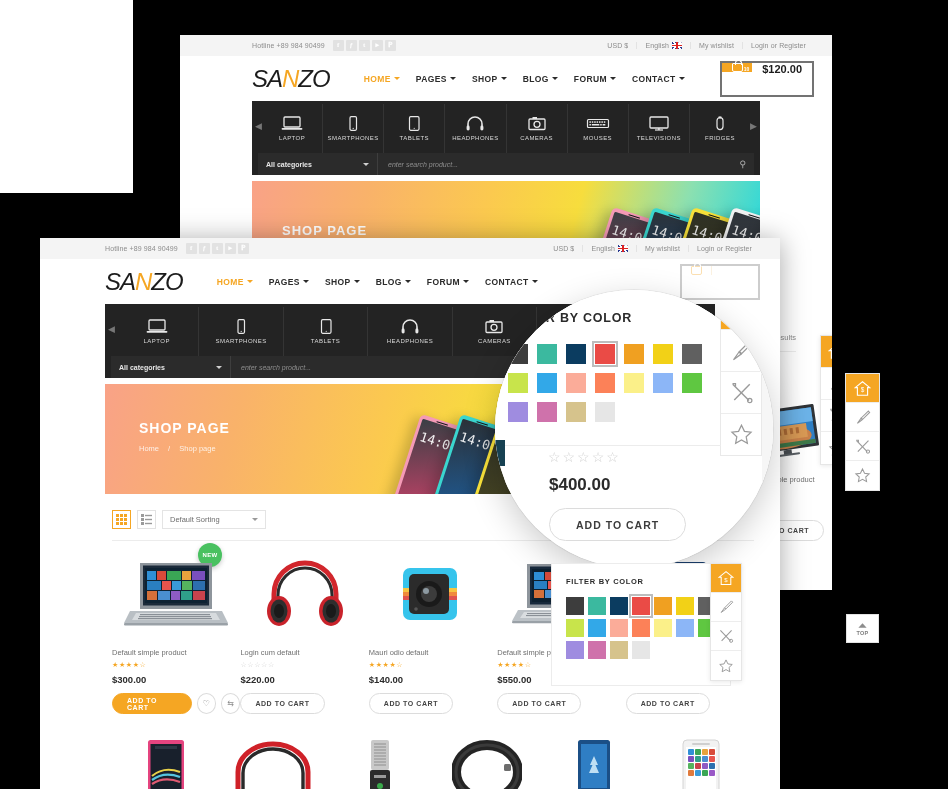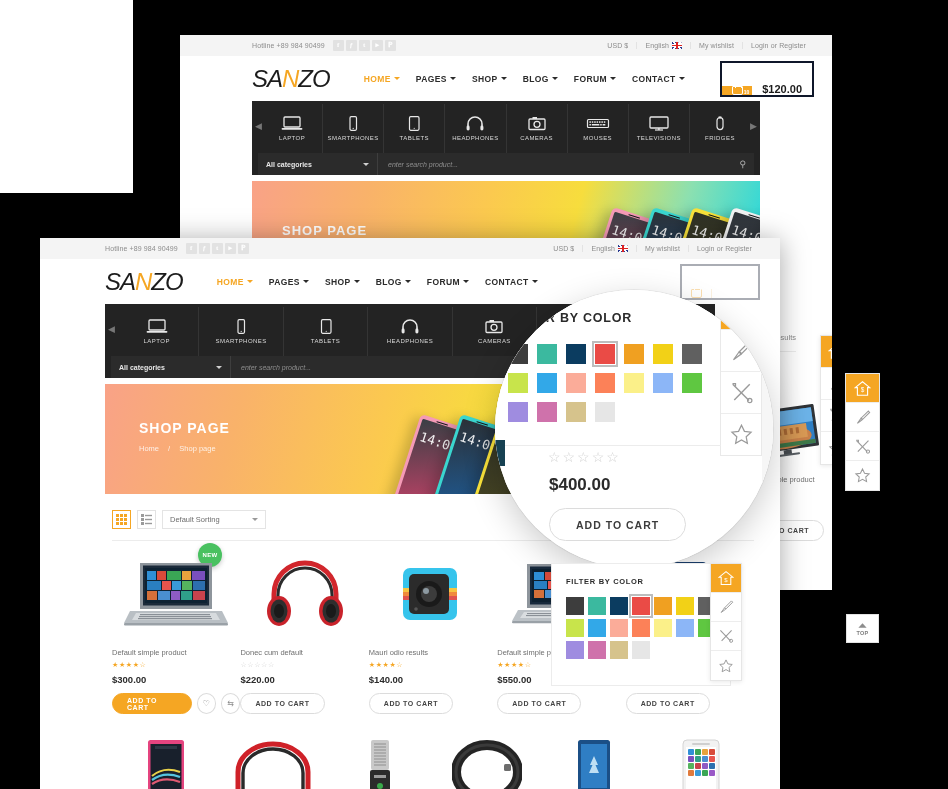--- a/index.html
+++ b/index.html
@@ -43,21 +43,21 @@
   .flag u{position:absolute;left:0;top:2.9px;width:100%;height:1.2px;background:#d22;z-index:2;}
 
   
   .header { height: 45px; display: flex; align-items: center; background: #fff; }
   .logo { font-size: 24px; font-weight: normal; font-style: italic; letter-spacing: -1px; color: #1c1c1c; position: relative; }
   .logo .n { color: #f5a623; }
   .nav { display: flex; gap: 16px; margin-left: 34px; }
   .nav a { font-size: 8.5px; font-weight: bold; color: #2b2b2b; text-decoration: none; letter-spacing: .4px; display: flex; align-items: center; gap: 3px; }
   .nav a.active { color: #f5a623; }
   .caret { width: 0; height: 0; border-left: 3px solid transparent; border-right: 3px solid transparent; border-top: 3.5px solid currentColor; }
-  .cart { margin-left: auto; display: flex; align-items: flex-end; height: 36px; border: 2px solid #0f172a; }
+  .cart { margin-left: auto; display: flex; align-items: flex-start; height: 36px; border: 2px solid #737373; }
   .cart .ic { width: 30px; background: #f5a623; display: flex; align-items: center; justify-content: center; position: relative; }
   .cart .bag { width: 11px; height: 9px; border: 1.4px solid #fff; border-radius: 1px 1px 2px 2px; position: relative; }
   .cart .bag::before { content: ""; position: absolute; left: 2.4px; top: -3.2px; width: 4.5px; height: 4px; border: 1.4px solid #fff; border-bottom: none; border-radius: 3px 3px 0 0; }
   .cart .badge { position: absolute; top: 3px; right: 3px; font-size: 5px; color: #fff; font-weight: bold;}
   .cart .amt { padding: 0 10px; display: flex; align-items: center; font-size: 11px; font-weight: bold; color: #1c1c1c; background:#fff;}
 
   
   .catstrip { background: #232323; position: relative; }
   .cats { display: flex; height: 49px; }
   .cat { flex: 1; display: flex; flex-direction: column; align-items: center; justify-content: center; gap: 4px; border-left: 1px solid #343434; position: relative;}
@@ -697,41 +697,41 @@
             <path d="M12 56 V36 a31 31 0 0 1 62 0 v20" fill="none" stroke="#d1262c" stroke-width="5"></path>
             <path d="M16 54 V37 a27 27 0 0 1 54 0 v17" fill="none" stroke="#2b2b2b" stroke-width="3"></path>
             <ellipse cx="17" cy="53" rx="12" ry="15" fill="#c9232b"></ellipse>
             <ellipse cx="17" cy="53" rx="8.5" ry="11.5" fill="#2e2e2e"></ellipse>
             <ellipse cx="69" cy="53" rx="12" ry="15" fill="#c9232b"></ellipse>
             <ellipse cx="69" cy="53" rx="8.5" ry="11.5" fill="#2e2e2e"></ellipse>
             <ellipse cx="17" cy="53" rx="5" ry="7" fill="#1a1a1a"></ellipse>
             <ellipse cx="69" cy="53" rx="5" ry="7" fill="#1a1a1a"></ellipse>
           </svg>
         </div>
-        <div class="ptitle" style="margin-top:8px;">Donec cum default</div>
+        <div class="ptitle" style="margin-top:8px;">Login cum default</div>
         <div class="stars empty">☆☆☆☆☆</div>
         <div class="price">$220.00</div>
         <div class="atc">ADD TO CART</div>
       </div>
 
       <div class="card">
         <div class="thumb">
           <svg width="68" height="64" viewBox="0 0 68 64">
             <rect x="4" y="6" width="54" height="52" rx="7" fill="#36c4ec"></rect>
             <rect x="4" y="26" width="54" height="4" fill="#f5c542"></rect>
             <rect x="4" y="30" width="54" height="4" fill="#f08a3c"></rect>
             <rect x="4" y="34" width="54" height="4" fill="#e0534f"></rect>
             <rect x="10" y="12" width="40" height="40" rx="5" fill="#2b2b2b"></rect>
             <circle cx="30" cy="32" r="13" fill="#1a1a1a"></circle>
             <circle cx="30" cy="32" r="8" fill="#3c3c3c"></circle>
             <circle cx="27" cy="29" r="3" fill="#cfe8f5" opacity=".55"></circle>
             <circle cx="17" cy="47" r="1.8" fill="#555"></circle>
           </svg>
         </div>
-        <div class="ptitle" style="margin-top:8px;">Mauri odio results</div>
+        <div class="ptitle" style="margin-top:8px;">Mauri odio default</div>
         <div class="stars">★★★★☆</div>
         <div class="price">$140.00</div>
         <div class="atc">ADD TO CART</div>
       </div>
 
       <div class="card">
         <div class="thumb">
           <svg width="100" height="66" viewBox="0 0 100 66">
             <path d="M16 3 h68 v44 h-68 z" fill="#8e959c"></path>
             <rect x="19" y="5.5" width="62" height="38" fill="#17293c"></rect>

